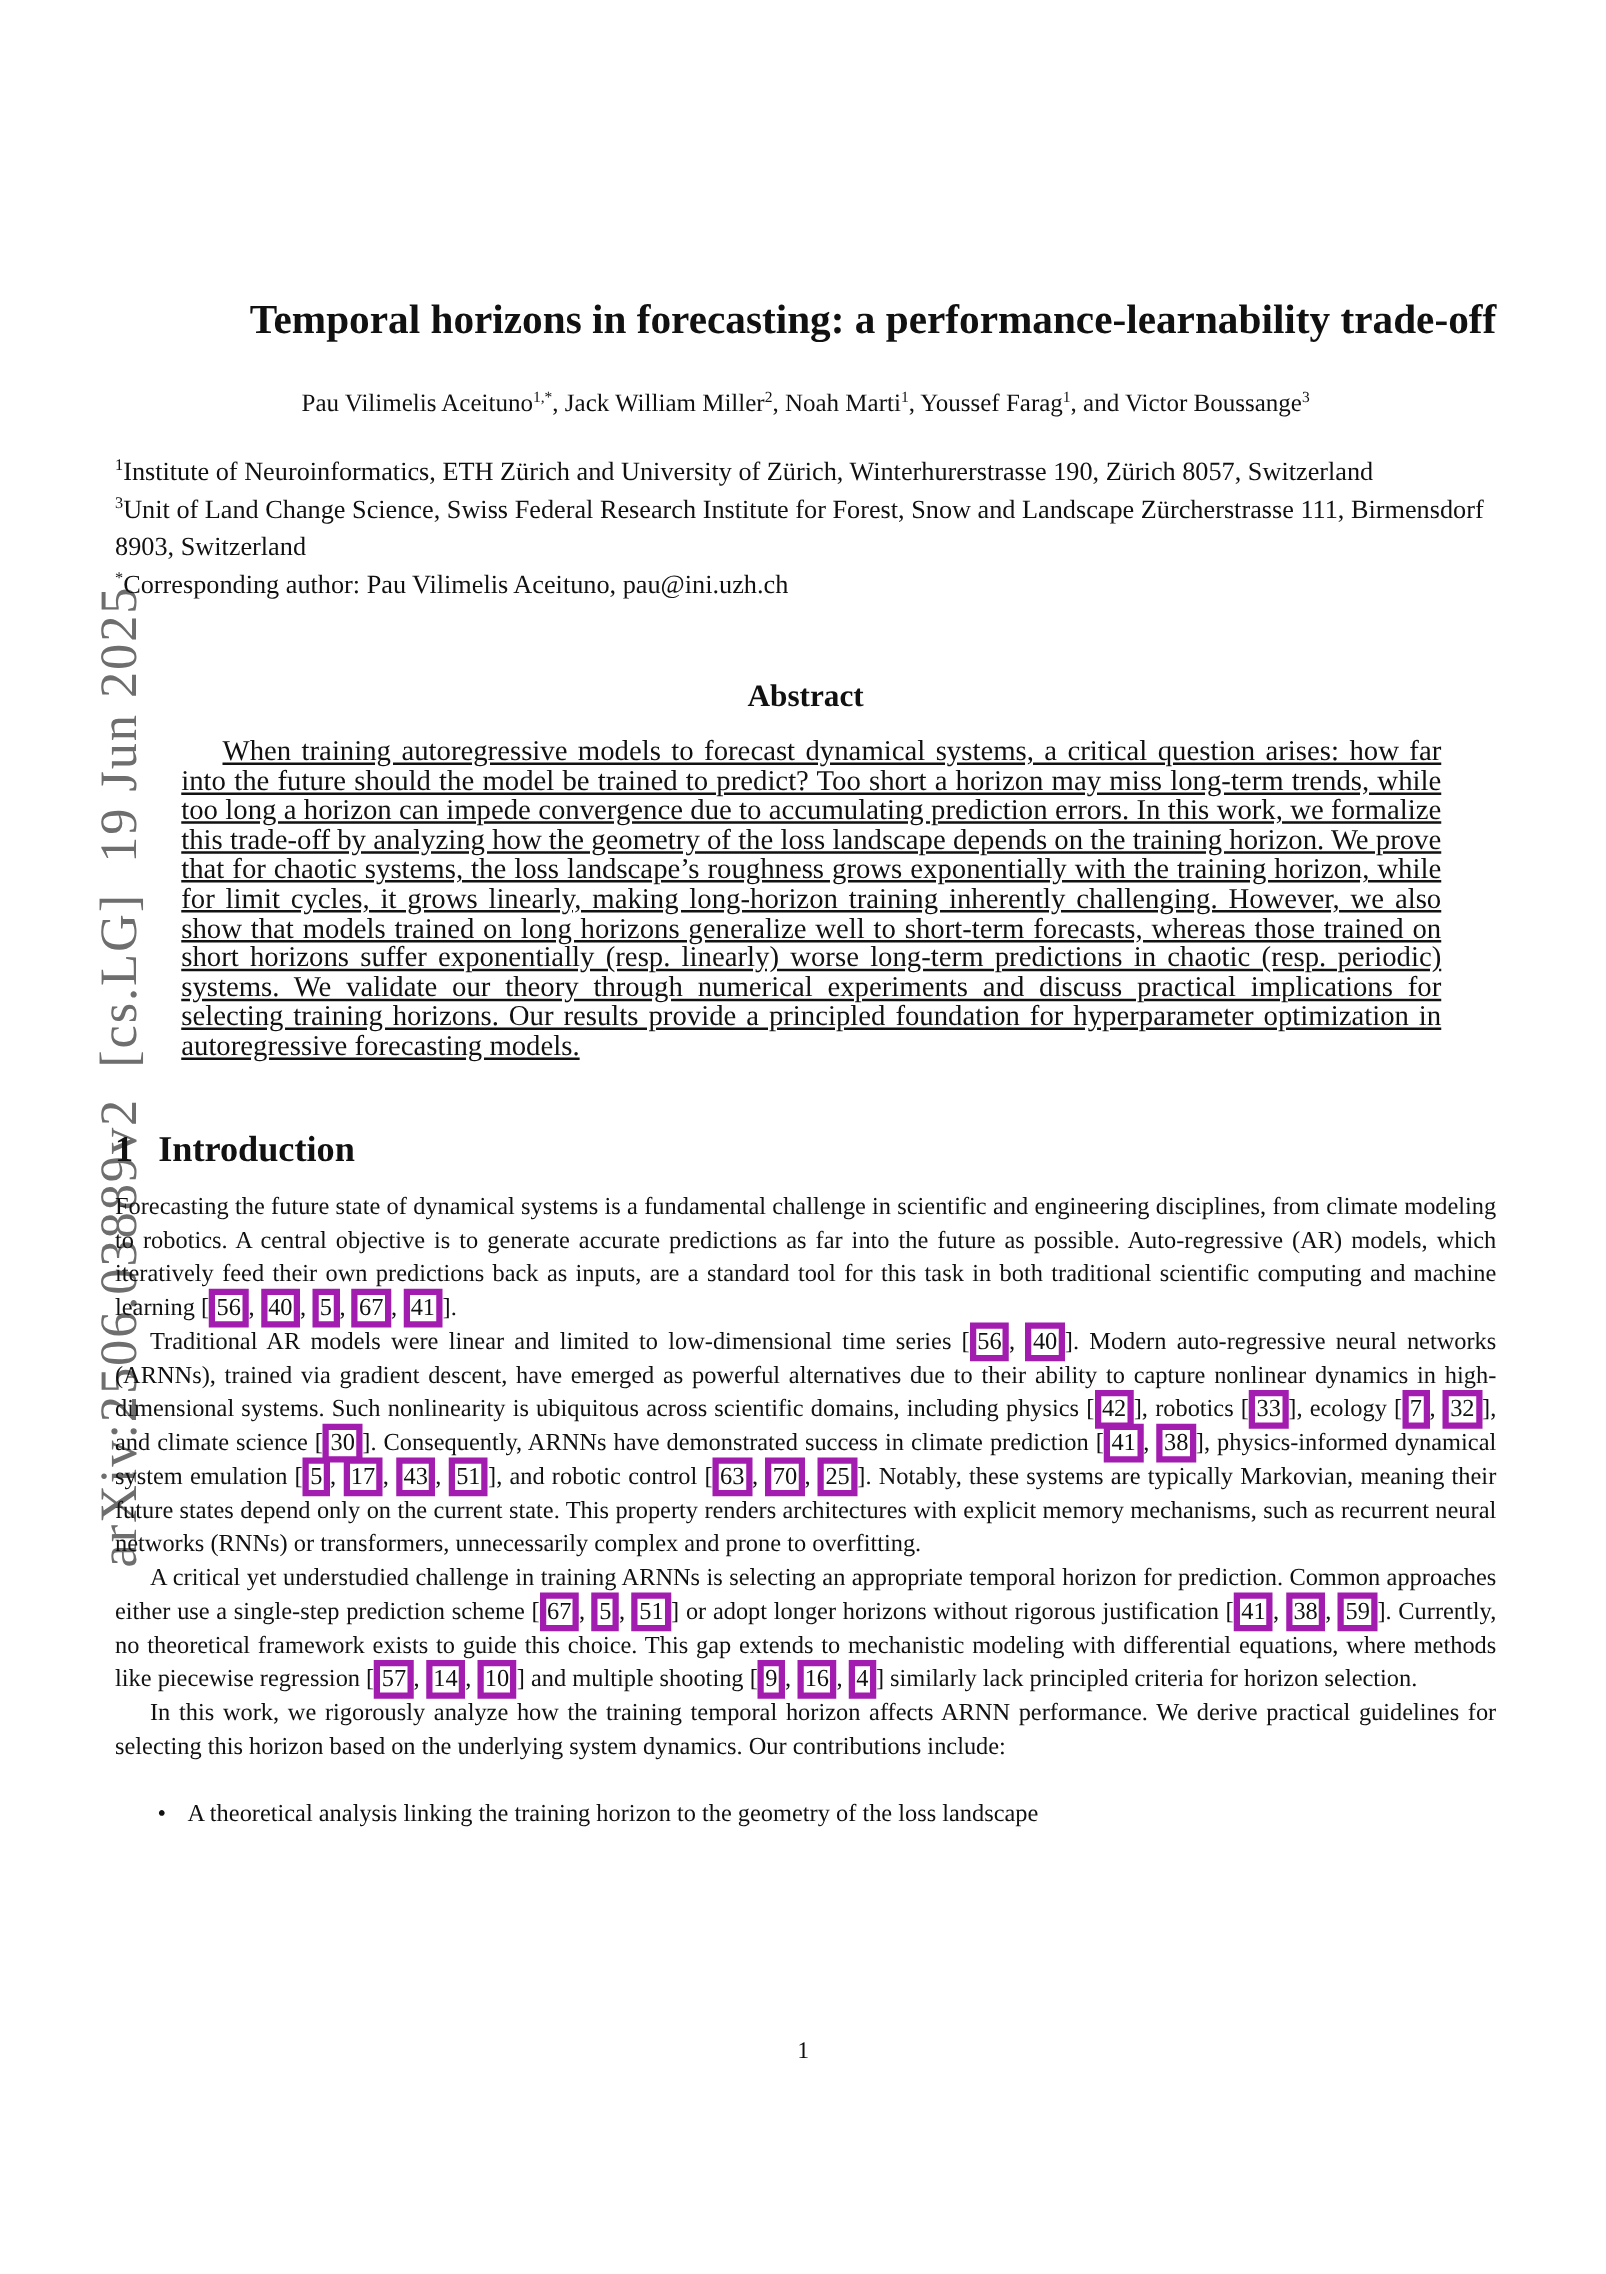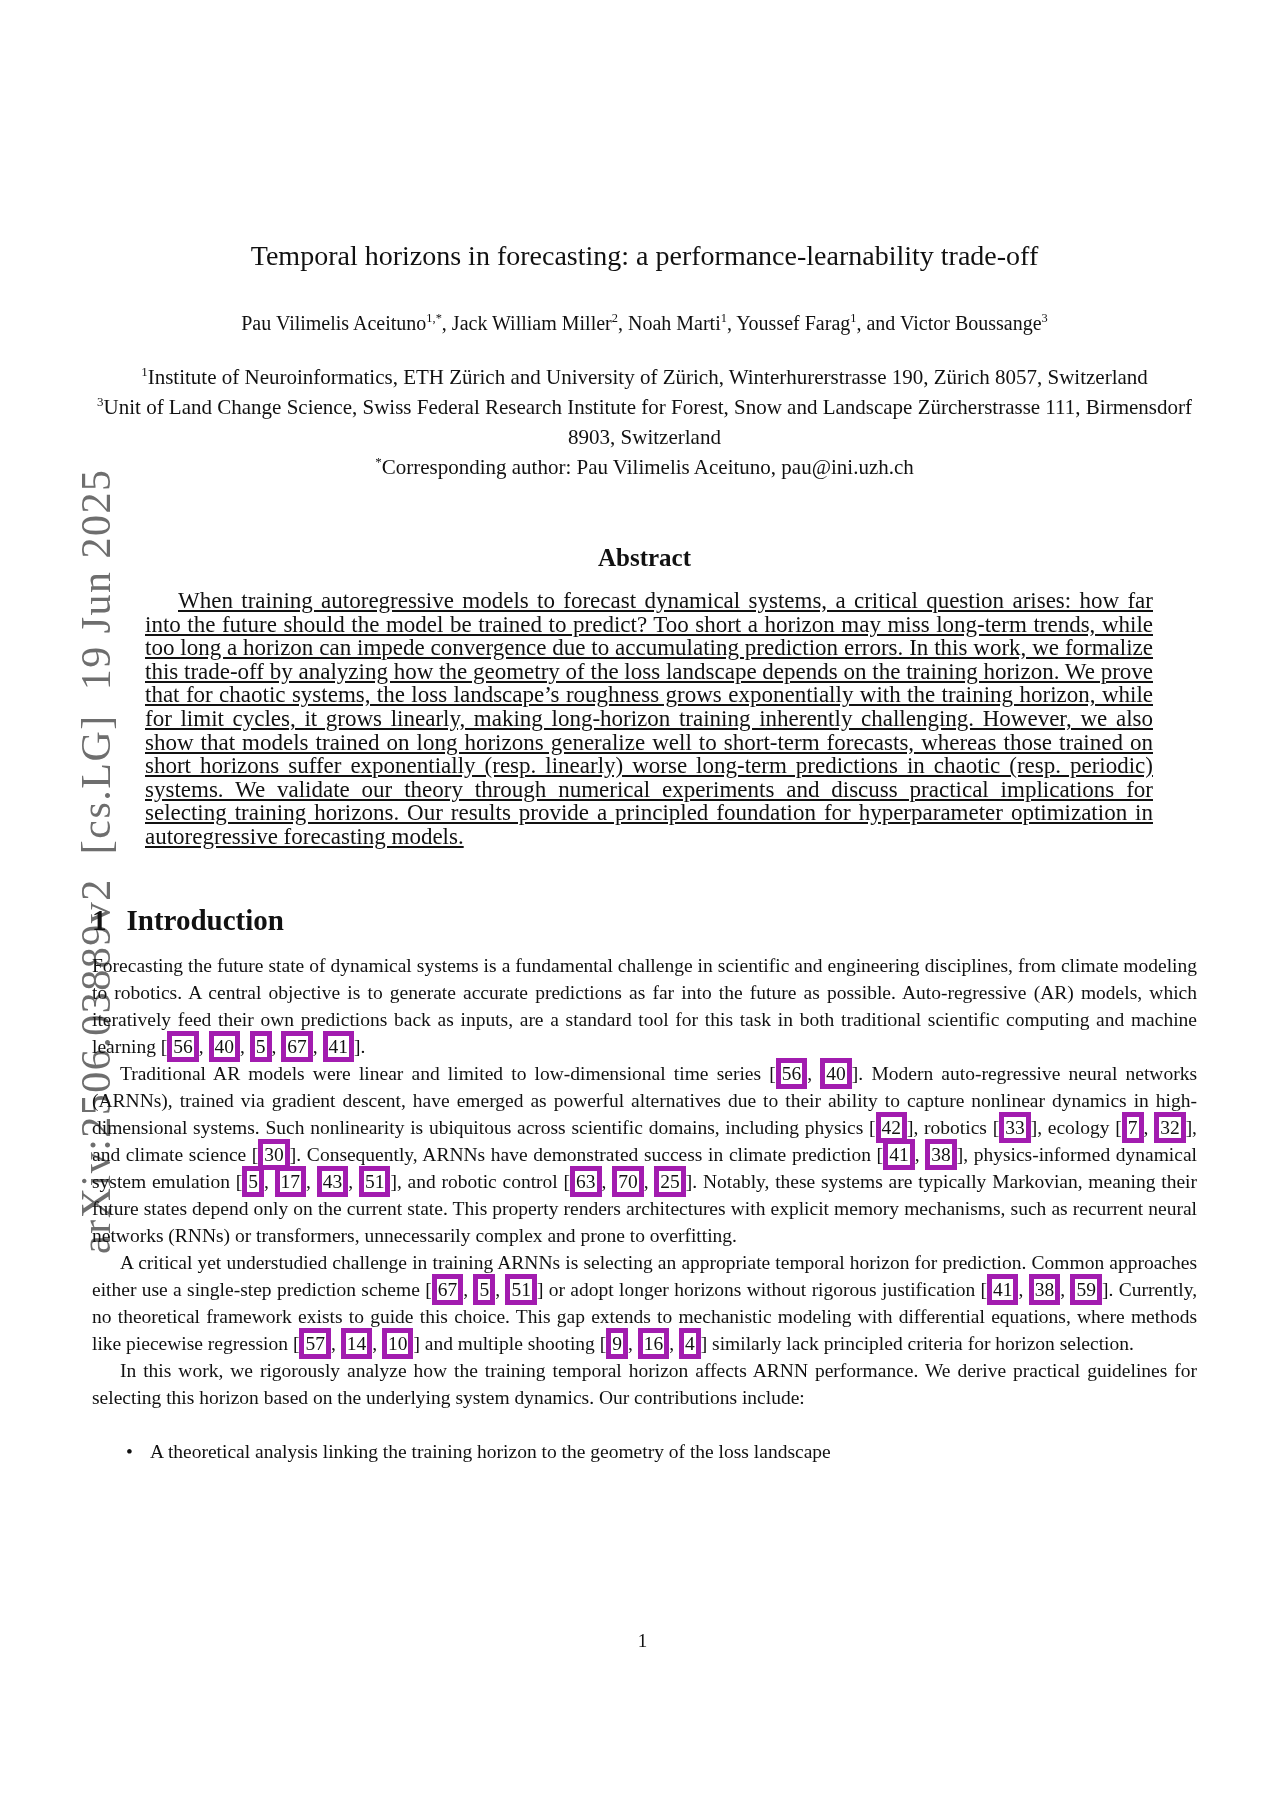--- a/index.html
+++ b/index.html
@@ -31,37 +31,36 @@
 
   .content {
     position: absolute;
     left: 92px;
     top: 0;
     width: 1105px;
   }
 
   .title {
     margin: 236px 0 0 0;
-    text-align: center;
-    font-size: 28px;
-    font-weight: 400;
+    text-align: right;
+    font-size: 33px;
+    font-weight: 700;
     line-height: 40px;
   }
 
   .authors {
     margin-top: 30px;
     padding: 0 40px;
     text-align: center;
     font-size: 20px;
     line-height: 34px;
   }
 
   .affiliations {
     margin-top: 22px;
-    text-align: center;
     font-size: 21px;
     line-height: 30px;
   }
   .affil { margin: 0; }
 
   sup {
     font-size: 62%;
     line-height: 0;
     vertical-align: super;
   }

